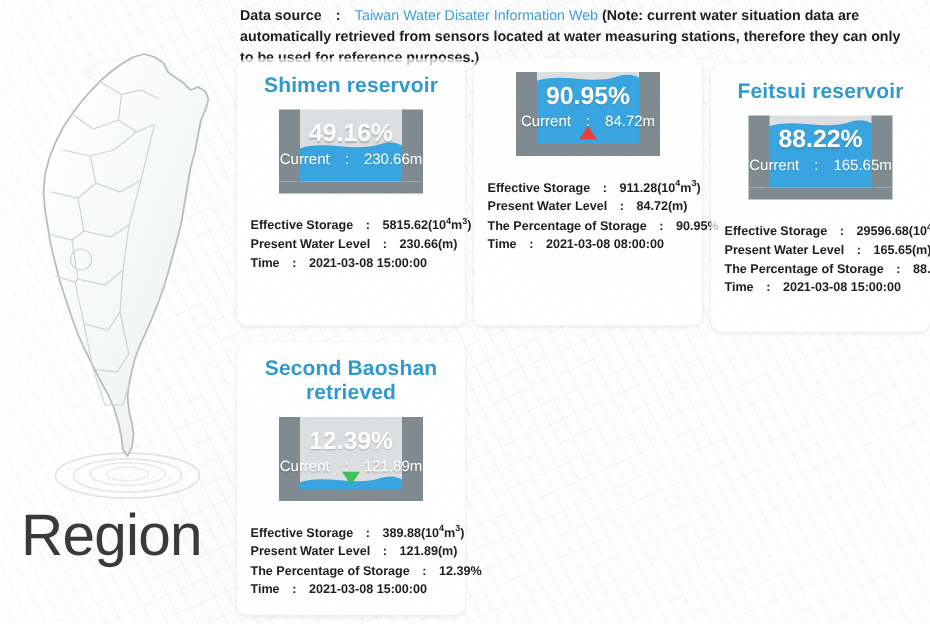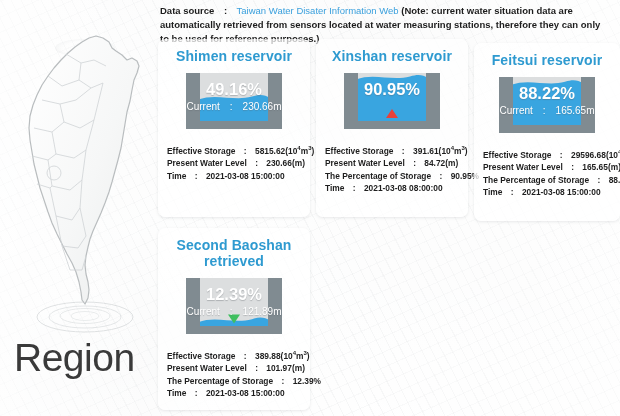--- a/index.html
+++ b/index.html
@@ -169,42 +169,42 @@
     <div class="tank-label tank-cur">Current : 230.66m</div>
   </div>
   <div class="details">
     <div><span>Effective Storage : </span><span>5815.62</span><span>(10</span><sup>4</sup><span>m</span><sup>3</sup><span>)</span></div>
     <div><span>Present Water Level : </span><span>230.66</span><span>(m)</span></div>
     <div><span>Time : </span><span>2021-03-08 15:00:00</span></div>
   </div>
 </div>
 
 <div class="card" id="card-1">
-  <div class="card-title">Xinshan reservoir</div>
   <div class="tank">
     <svg viewBox="0 0 112 66" xmlns="http://www.w3.org/2000/svg">
       <g>
           <rect x="20" y="6" width="72" height="48" fill="#dcdedf"></rect>
         </g>
       <g id="water-1">
           <path d="M 20 12.544 C 38 5.724, 56 14.524000000000001, 74 9.464 C 82 6.824000000000001, 87 7.704000000000001, 92 11.004000000000001 L 92 54 L 20 54 Z" fill="#39a5e0"></path>
         </g>
       <g fill="#808b91">
         <polygon points="8,6 22,6 22,54 16,54 8,54"></polygon>
         <polygon points="90,6 104,6 104,54 96,54 90,54"></polygon>
         <rect x="8" y="54" width="96" height="8"></rect>
       </g>
       <g id="trend-1">
           <polygon points="56,42 50,51 62,51" fill="#e8413a"></polygon>
         </g>
     </svg>
     <div class="tank-label tank-pct">90.95%</div>
-  </div>
-  <div class="details">
-    <div><span>Effective Storage : </span><span>391.61</span><span>(10</span><sup>4</sup><span>m</span><sup>3</sup><span>)</span></div>
+    <div class="tank-label tank-cur">Current : 84.72m</div>
+  </div>
+  <div class="details">
+    <div><span>Effective Storage : </span><span>911.28</span><span>(10</span><sup>4</sup><span>m</span><sup>3</sup><span>)</span></div>
     <div><span>Present Water Level : </span><span>84.72</span><span>(m)</span></div>
     <div><span>The Percentage of Storage : </span><span>90.95%</span></div>
     <div><span>Time : </span><span>2021-03-08 08:00:00</span></div>
   </div>
 </div>
 
 <div class="card" id="card-2">
   <div class="card-title">Feitsui reservoir</div>
   <div class="tank">
     <svg viewBox="0 0 112 66" xmlns="http://www.w3.org/2000/svg">
@@ -249,17 +249,17 @@
       </g>
       <g id="trend-3">
           <polygon points="50,42.5528 62,42.5528 56,51.5528" fill="#3fbf5f"></polygon>
         </g>
     </svg>
     <div class="tank-label tank-pct">12.39%</div>
     <div class="tank-label tank-cur">Current : 121.89m</div>
   </div>
   <div class="details">
     <div><span>Effective Storage : </span><span>389.88</span><span>(10</span><sup>4</sup><span>m</span><sup>3</sup><span>)</span></div>
-    <div><span>Present Water Level : </span><span>101.97</span><span>(m)</span></div>
+    <div><span>Present Water Level : </span><span>121.89</span><span>(m)</span></div>
     <div><span>The Percentage of Storage : </span><span>12.39%</span></div>
     <div><span>Time : </span><span>2021-03-08 15:00:00</span></div>
   </div>
 </div>
 
 </body></html>

